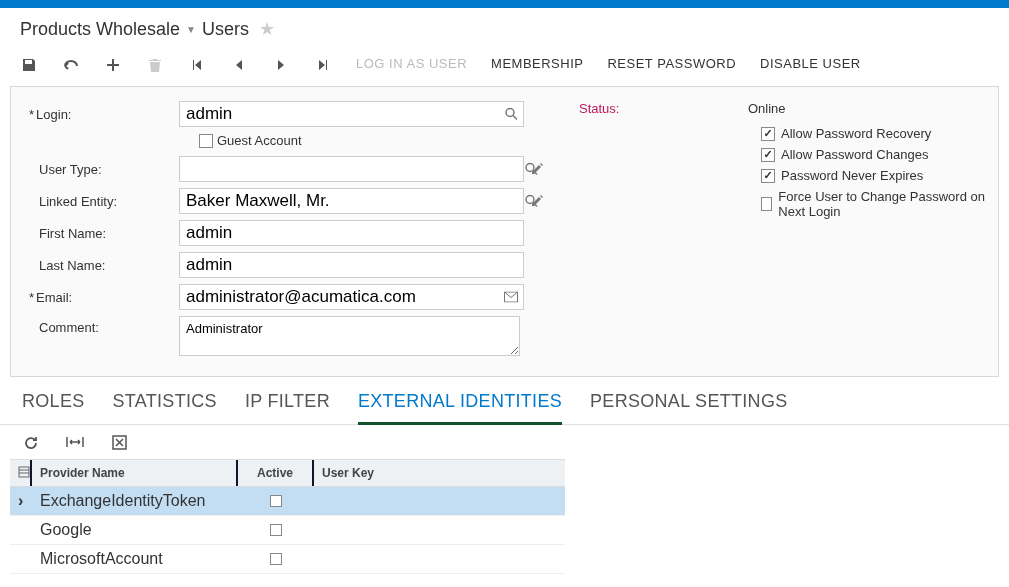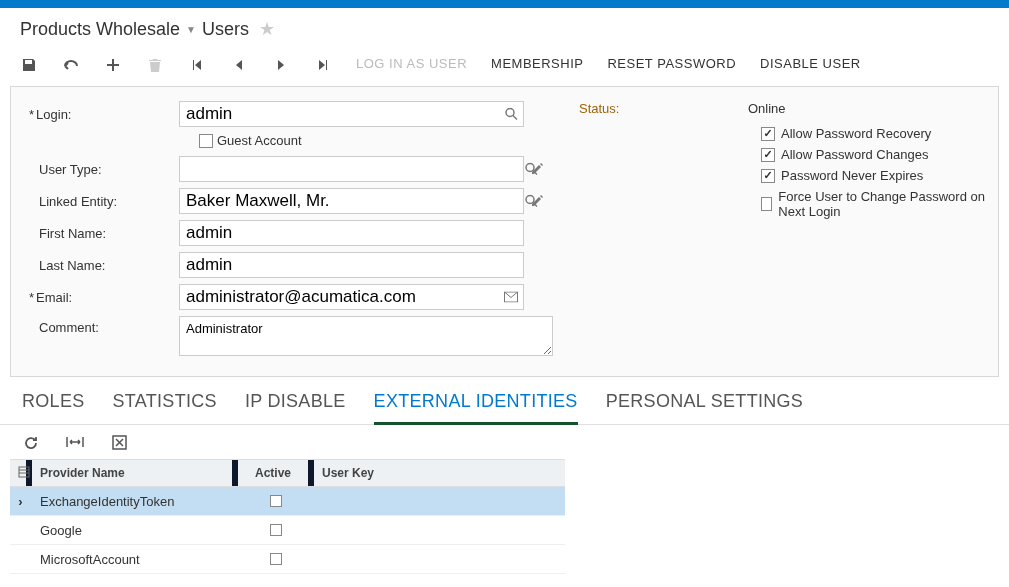--- a/index.html
+++ b/index.html
@@ -16,44 +16,44 @@
 .tb-text { font-size: 13px; letter-spacing: 0.5px; cursor: pointer; color: #333; white-space: nowrap; }
 .tb-text.disabled { color: #bbb; cursor: default; }
 .form-panel { border: 1px solid #d8d8d8; background: #fafafa; margin: 6px 10px 0 10px; padding: 14px 8px; display: flex; }
 .form-col-left { width: 560px; }
 .form-col-right { flex: 1; }
 .form-row { display: flex; align-items: center; margin-bottom: 6px; }
 .form-label { width: 160px; padding-left: 20px; color: #333; font-size: 13px; }
 .form-label.req::before { content: "*"; margin-left: -10px; margin-right: 2px; color: #333; }
 .form-control-wrap { position: relative; display: flex; align-items: center; gap: 6px; }
 .text-input { width: 345px; height: 26px; border: 1px solid #ccc; padding: 2px 28px 2px 6px; font-size: 17px; background: #fff; }
-.textarea { width: 374px; height: 40px; border: 1px solid #ccc; padding: 4px 6px; font-size: 13px; resize: both; background: #fff; }
+.textarea { width: 341px; height: 40px; border: 1px solid #ccc; padding: 4px 6px; font-size: 13px; resize: both; background: #fff; }
 .input-icon { position: absolute; right: 6px; top: 50%; transform: translateY(-50%); color: #777; pointer-events: none; }
 .pencil { cursor: pointer; color: #777; }
 .checkbox-row { display: flex; align-items: center; gap: 4px; margin-top: 4px; margin-left: 180px; }
 .status-row { display: flex; margin-bottom: 10px; }
-.status-label { width: 140px; color: #a16207; }
+.status-label { width: 140px; color: #be185d; }
 .status-value { color: #333; margin-left: 29px; }
 .chk-row { display: flex; align-items: center; gap: 6px; margin-bottom: 6px; margin-left: 42px; }
 .chk { width: 14px; height: 14px; border: 1px solid #888; background: #fff; display: inline-flex; align-items: center; justify-content: center; font-size: 11px; color: #027acc; cursor: pointer; }
 .chk.checked::after { content: "✓"; color: #333; font-weight: bold; }
 .tabs { display: flex; gap: 28px; padding: 14px 22px 0 22px; border-bottom: 1px solid #e0e0e0; }
 .tab { padding-bottom: 10px; font-size: 18px; color: #555; cursor: pointer; letter-spacing: 0.3px; }
 .tab.active { color: #027acc; border-bottom: 3px solid #14532d; margin-bottom: -1px; }
 .grid-toolbar { padding: 8px 22px; display: flex; gap: 26px; }
 .grid { margin: 0 10px; border-top: 1px solid #ddd; width: 555px; }
 .grid-header { display: flex; background: #eef1f4; border-bottom: 1px solid #ddd; }
-.gh-cell { padding: 6px 8px; font-size: 12px; font-weight: bold; color: #444; border-right: 6px solid #0f172a; }
+.gh-cell { padding: 6px 8px; font-size: 12px; font-weight: bold; color: #444; border-right: 2px solid #0f172a; }
 .gh-cell:last-child { border-right: none; }
 .col-icon { width: 22px; text-align: center; }
 .col-provider { width: 206px; }
 .col-active { width: 76px; text-align: center; }
 .col-userkey { flex: 1; }
 .grid-row { display: flex; border-bottom: 1px solid #eee; height: 29px; align-items: center; }
-.grid-row .g-cell { padding: 4px 8px; font-size: 13px; border-right: 1px solid transparent; }
+.grid-row .g-cell { padding: 4px 8px; font-size: 16px; border-right: 1px solid transparent; }
 .grid-row.selected { background: #c3ddf2; }
 .grid-row.selected .g-cell.col-icon::before { content: "›"; font-weight: bold; color: #333; }
 .g-cell.col-active { display: flex; justify-content: center; }
 .small-chk { width: 12px; height: 12px; border: 1px solid #888; background: #fff; display: inline-block; }
 svg { display: block; }
 </style>
 </head>
 <body>
 
 <div class="top-bar"></div>
@@ -222,21 +222,21 @@
         <span class="chk"></span>
         <span>Force User to Change Password on Next Login</span>
       </div>
     </div>
   </div>
 </div>
 
 <div class="tabs">
   <div class="tab">ROLES</div>
   <div class="tab">STATISTICS</div>
-  <div class="tab">IP DISABLE</div>
+  <div class="tab">IP FILTER</div>
   <div class="tab active">EXTERNAL IDENTITIES</div>
   <div class="tab">PERSONAL SETTINGS</div>
 </div>
 
 <div class="grid-toolbar">
   <span class="tb-icon">
     <svg width="15" height="15" viewBox="0 0 15 15">
         <path fill="none" stroke="currentColor" stroke-width="1.8" d="M12 8a5 5 0 11-1.5-3.5M12 2v3h-3"></path>
       </svg>
   </span>

